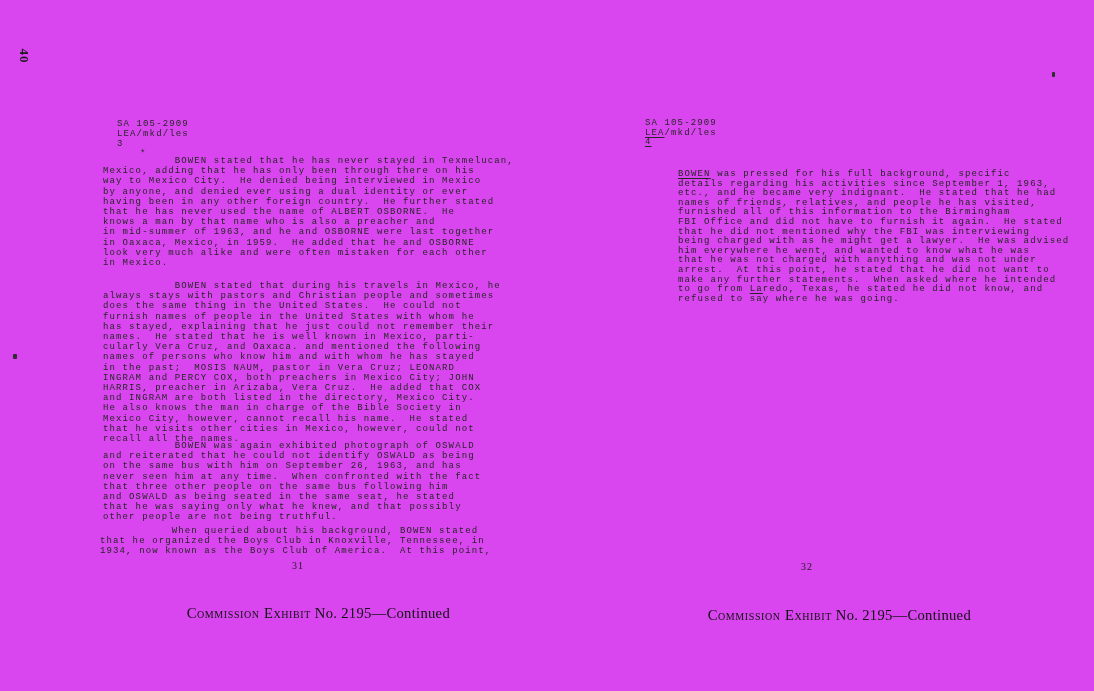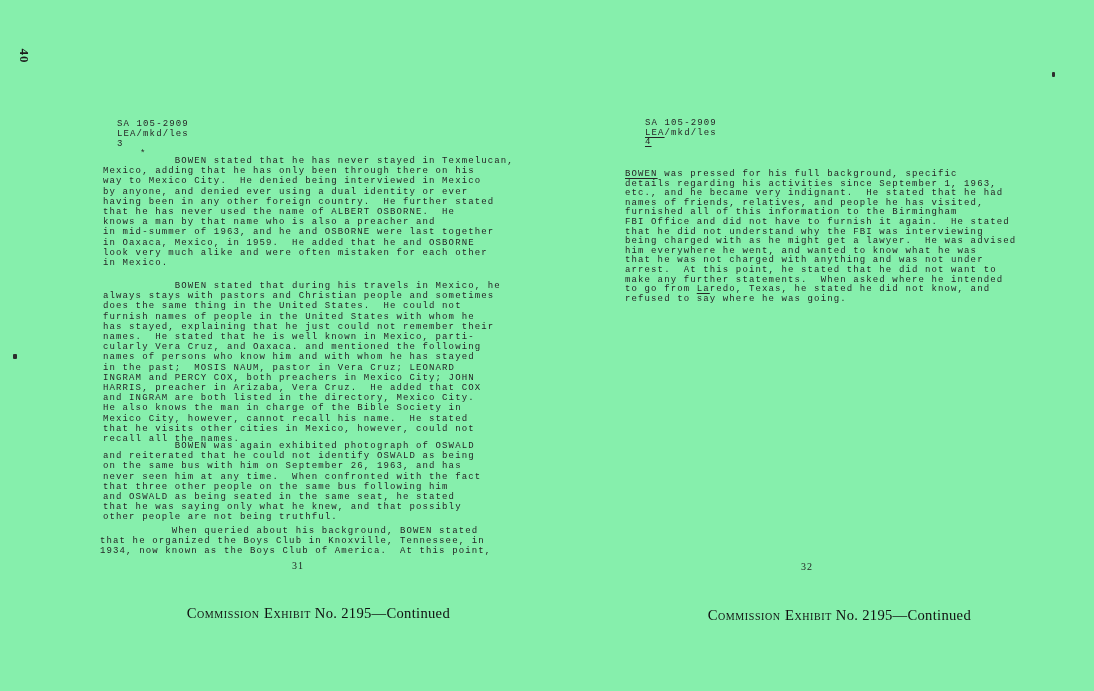--- a/index.html
+++ b/index.html
@@ -1,19 +1,19 @@
 <!DOCTYPE html>
 <html><head>
 <meta charset="utf-8">
 <style>
   html,body{margin:0;padding:0;}
   body{background:#e8e8e8;font-family:"Liberation Sans",sans-serif;}
   .canvas{
     position:relative;width:1094px;height:691px;
-    background:#86efac;overflow:hidden;
+    background:#d946ef;overflow:hidden;
     font-family:"Liberation Mono","DejaVu Sans Mono",monospace;
     color:#262626;
   }
   .typed{font-size:9px;letter-spacing:1.12px;}
   .tline{white-space:pre;}
   .page-left .tline, .page-left.tline, .pl-lh{line-height:10.2px;}
   .page-right .tline{line-height:9.6px;}
   .typed u{text-decoration:underline;text-underline-offset:1.5px;}
   .abs{position:absolute;}
   .header-block div{line-height:10.2px;}
@@ -113,28 +113,28 @@
   </div>
 
   <div>
 
     <div class="abs typed header-block page-right" style="left:645px;top:119px;">
         <div class="tline">SA 105-2909</div>
         <div class="tline"><u>LEA</u>/mkd/les</div>
         <div class="tline"><u>4</u></div>
       </div>
 
-    <div class="abs typed page-right" style="left:625px;top:170px;">
+    <div class="abs typed page-right" style="left:678px;top:170px;">
         <div class="tline"><u>BOWEN</u> was pressed for his full background, specific</div>
         <div class="tline">details regarding his activities since September 1, 1963,</div>
         <div class="tline">etc., and he became very indignant.  He stated that he had</div>
         <div class="tline">names of friends, relatives, and people he has visited,</div>
         <div class="tline">furnished all of this information to the Birmingham</div>
         <div class="tline">FBI Office and did not have to furnish it again.  He stated</div>
-        <div class="tline">that he did not understand why the FBI was interviewing</div>
+        <div class="tline">that he did not mentioned why the FBI was interviewing</div>
         <div class="tline">being charged with as he might get a lawyer.  He was advised</div>
         <div class="tline">him everywhere he went, and wanted to know what he was</div>
         <div class="tline">that he was not charged with anything and was not under</div>
         <div class="tline">arrest.  At this point, he stated that he did not want to</div>
         <div class="tline">make any further statements.  When asked where he intended</div>
         <div class="tline">to go from <u>La</u>redo, Texas, he stated he did not know, and</div>
         <div class="tline">refused to say where he was going.</div>
       </div>
 
     <div class="abs pagenum" style="left:801px;top:561px;">32</div>

